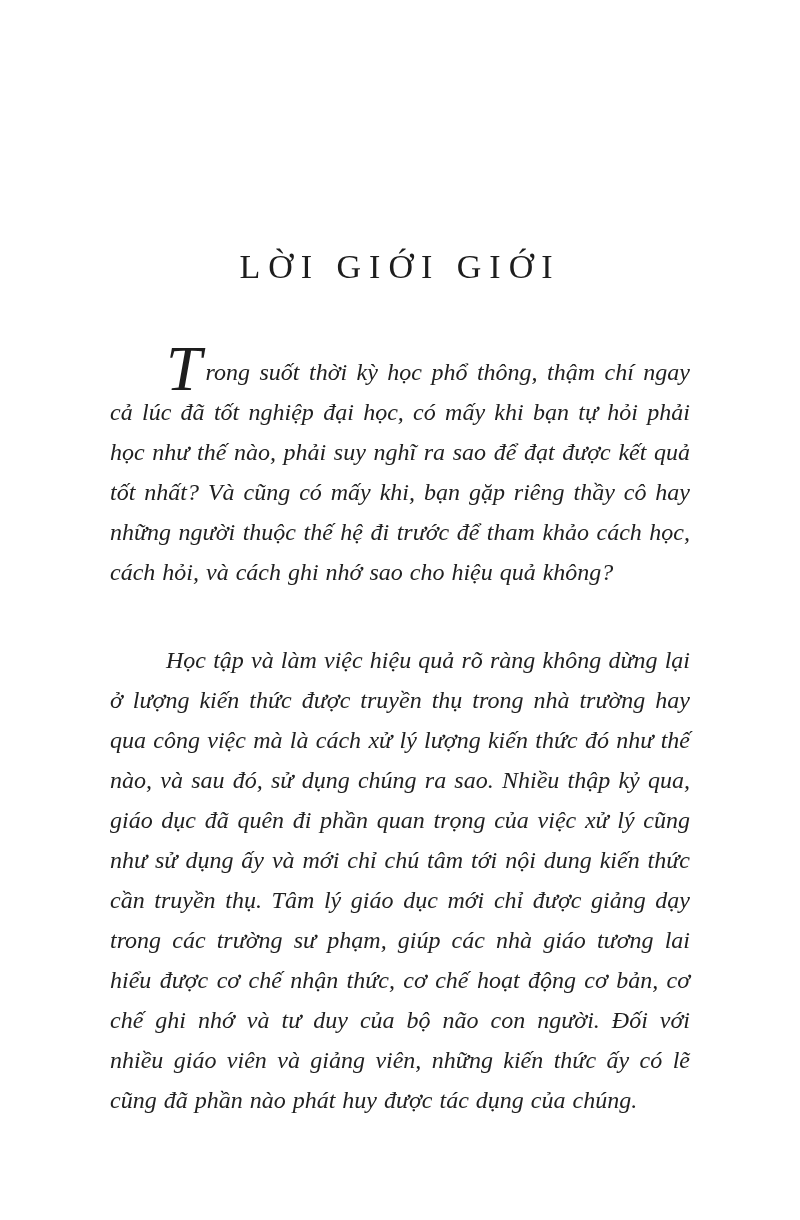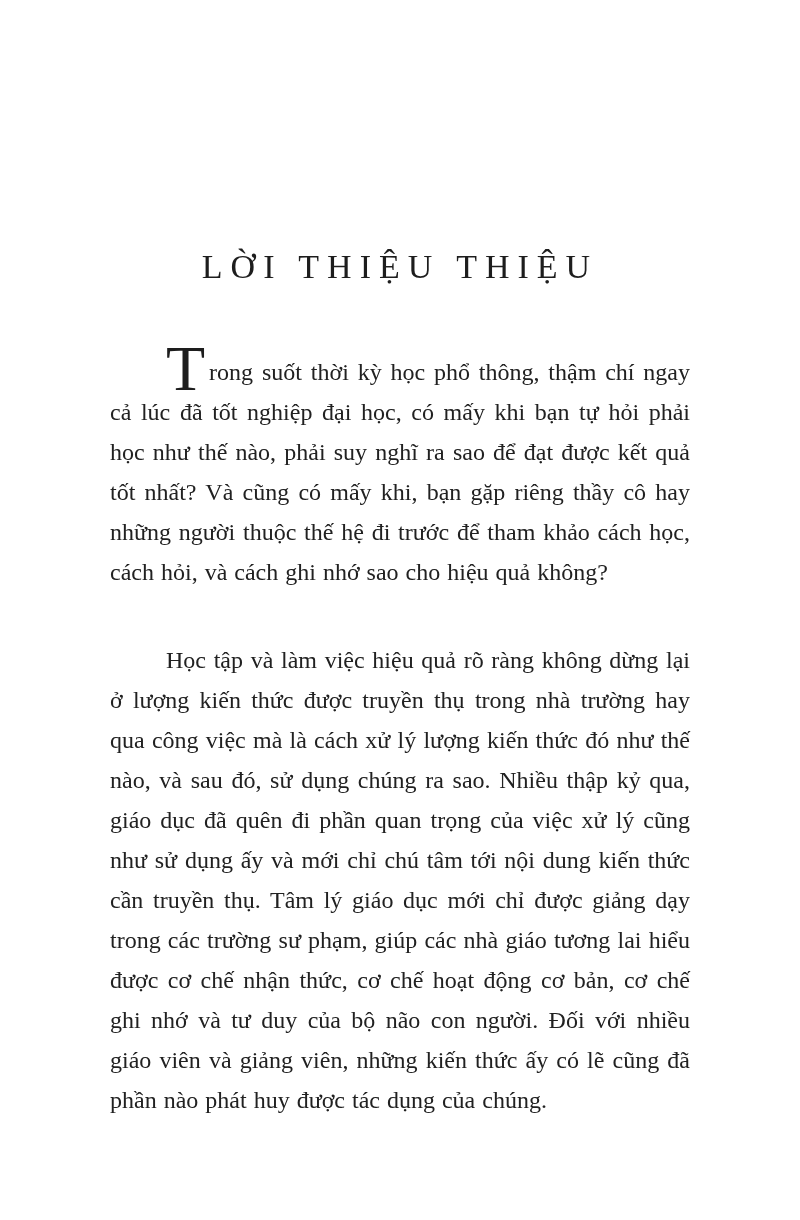--- a/index.html
+++ b/index.html
@@ -31,20 +31,21 @@
     font-weight: 400;
     letter-spacing: 8px;
     color: #1d1d1d;
     font-family: "Liberation Serif", "DejaVu Serif", serif;
   }
 
   .text-block {
     margin-top: 66px;
     padding-left: 110px;
     padding-right: 110px;
+    font-style: italic;
   }
 
   .text-block p {
     font-size: 24px;
     line-height: 40px;
     text-align: justify;
     color: #212121;
     word-spacing: 1px;
   }
 
@@ -60,21 +61,21 @@
   p.para-indent {
     text-indent: 56px;
     margin-top: 48px;
   }
 </style>
 </head>
 <body>
 
 <div class="page">
 
-  <h1 class="chapter-title">LỜI THIỆU THIỆU</h1>
+  <h1 class="chapter-title">LỜI GIỚI GIỚI</h1>
 
   <div class="text-block">
 
     <p class="para-first"><span class="dropcap">T</span><span>rong suốt thời kỳ học phổ thông, thậm chí ngay cả lúc đã tốt nghiệp đại học, có mấy khi bạn tự hỏi phải học như thế nào, phải suy nghĩ ra sao để đạt được kết quả tốt nhất? Và cũng có mấy khi, bạn gặp riêng thầy cô hay những người thuộc thế hệ đi trước để tham khảo cách học, cách hỏi, và cách ghi nhớ sao cho hiệu quả không?</span></p>
 
     <p class="para-indent">Học tập và làm việc hiệu quả rõ ràng không dừng lại ở lượng kiến thức được truyền thụ trong nhà trường hay qua công việc mà là cách xử lý lượng kiến thức đó như thế nào, và sau đó, sử dụng chúng ra sao. Nhiều thập kỷ qua, giáo dục đã quên đi phần quan trọng của việc xử lý cũng như sử dụng ấy và mới chỉ chú tâm tới nội dung kiến thức cần truyền thụ. Tâm lý giáo dục mới chỉ được giảng dạy trong các trường sư phạm, giúp các nhà giáo tương lai hiểu được cơ chế nhận thức, cơ chế hoạt động cơ bản, cơ chế ghi nhớ và tư duy của bộ não con người. Đối với nhiều giáo viên và giảng viên, những kiến thức ấy có lẽ cũng đã phần nào phát huy được tác dụng của chúng.</p>
 
   </div>
 
 </div>

